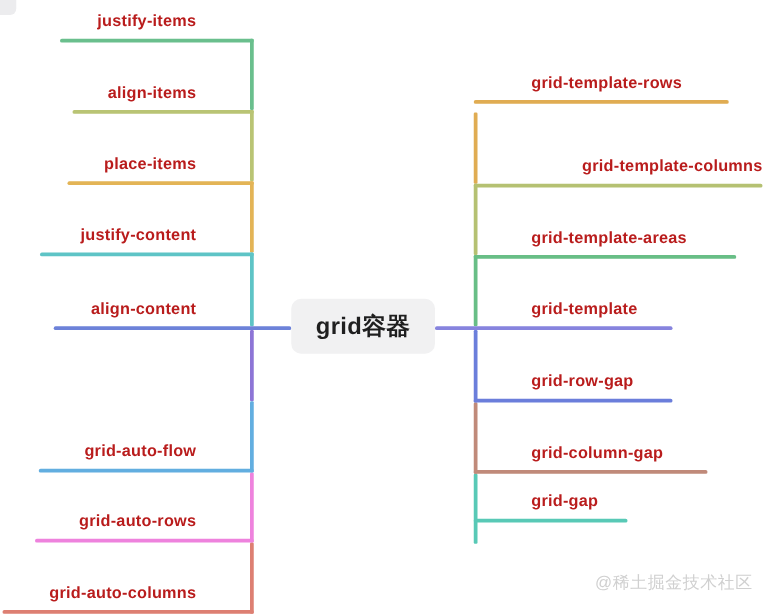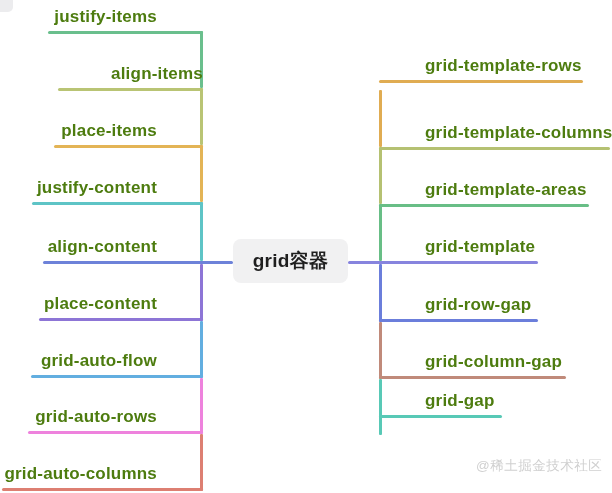--- a/index.html
+++ b/index.html
@@ -15,22 +15,22 @@
     background:#ececee;border-radius:0 0 5px 0;
   }
   .branch{
     position:absolute;
     display:flex;flex-direction:column;justify-content:flex-end;
     height:27px;box-sizing:border-box;
     cursor:pointer;
   }
   .branch-label{
     display:block;
-    font-size:17px;line-height:20px;font-weight:600;
-    color:#4d7c0f;white-space:nowrap;margin-bottom:4px;
+    font-size:13px;line-height:20px;font-weight:600;
+    color:#b91c1c;white-space:nowrap;margin-bottom:4px;
     letter-spacing:0.2px;
   }
   .branch.left .branch-label{text-align:right;}
   .branch.right .branch-label{text-align:left;}
   .branch-line{
     height:3px;width:100%;border-radius:2px;
   }
   .spine-seg{
     position:absolute;width:3px;border-radius:1px;
   }
@@ -71,38 +71,34 @@
       <div class="spine-seg" style="left: 379px; top: 264px; height: 58px; background: rgb(107, 126, 219);"></div>
       <div class="spine-seg" style="left: 379px; top: 322px; height: 57px; background: rgb(192, 138, 122);"></div>
       <div class="spine-seg" style="left: 379px; top: 379px; height: 56px; background: rgb(88, 201, 182);"></div>
     </div>
 
   <div class="branch left" style="top: 7px; left: 48px; width: 155px;">
     <span class="branch-label" style="padding-right: 46px;">justify-items</span>
     <div class="branch-line" style="background: rgb(106, 191, 141);"></div>
   </div>
   <div class="branch left" style="top: 64px; left: 58px; width: 145px;">
-    <span class="branch-label" style="">align-items</span>
+    <span class="branch-label" style="padding-right: 46px;">align-items</span>
     <div class="branch-line" style="background: rgb(185, 196, 116);"></div>
   </div>
   <div class="branch left" style="top: 121px; left: 54px; width: 149px;">
     <span class="branch-label" style="padding-right: 46px;">place-items</span>
     <div class="branch-line" style="background: rgb(227, 180, 86);"></div>
   </div>
   <div class="branch left" style="top: 178px; left: 32px; width: 171px;">
     <span class="branch-label" style="padding-right: 46px;">justify-content</span>
     <div class="branch-line" style="background: rgb(94, 196, 198);"></div>
   </div>
   <div class="branch left" style="top: 237px; left: 43px; width: 190px;">
     <span class="branch-label" style="padding-right: 76px;">align-content</span>
     <div class="branch-line" style="background: rgb(109, 130, 217);"></div>
-  </div>
-  <div class="branch left" style="top: 294px; left: 39px; width: 164px;">
-    <span class="branch-label" style="padding-right: 46px;">place-content</span>
-    <div class="branch-line" style="background: rgb(141, 117, 214);"></div>
   </div>
   <div class="branch left" style="top: 351px; left: 31px; width: 172px;">
     <span class="branch-label" style="padding-right: 46px;">grid-auto-flow</span>
     <div class="branch-line" style="background: rgb(98, 174, 224);"></div>
   </div>
   <div class="branch left" style="top: 407px; left: 28px; width: 175px;">
     <span class="branch-label" style="padding-right: 46px;">grid-auto-rows</span>
     <div class="branch-line" style="background: rgb(238, 130, 221);"></div>
   </div>
   <div class="branch left" style="top: 464px; left: 2px; width: 201px;">

